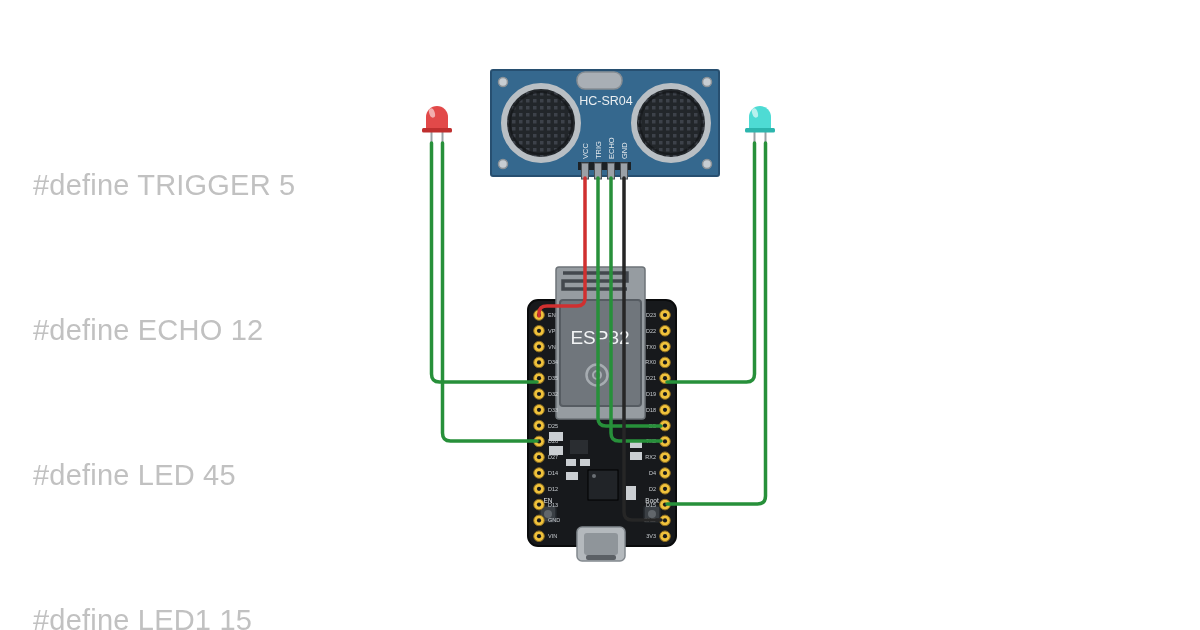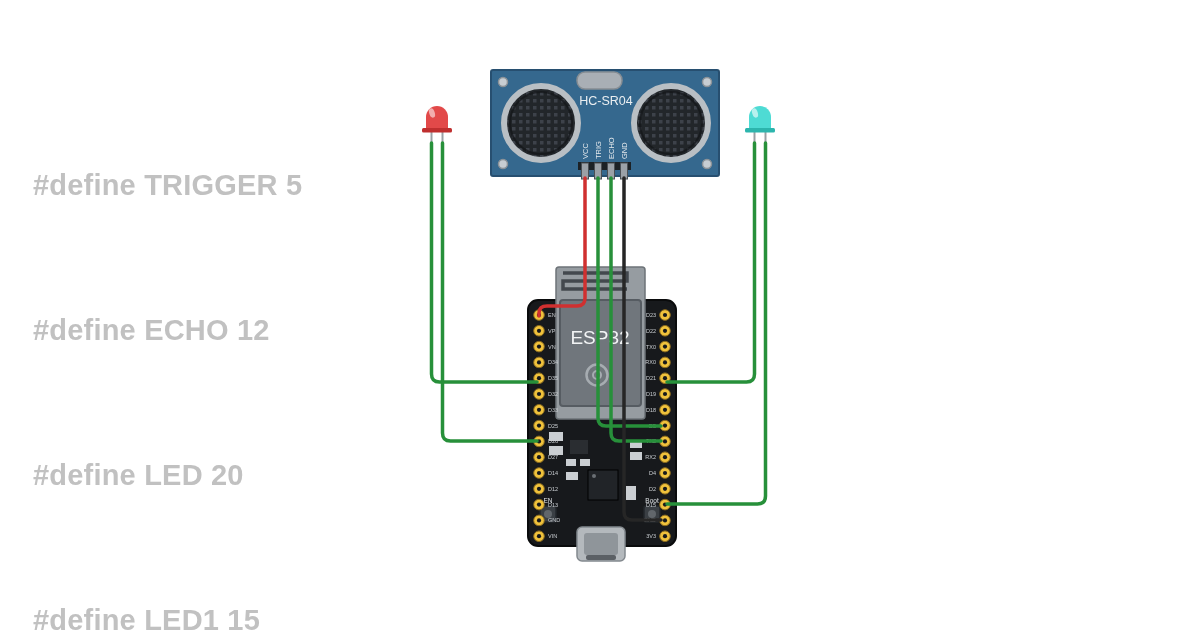--- a/index.html
+++ b/index.html
@@ -6,31 +6,31 @@
   body{
     width:1200px;height:630px;overflow:hidden;position:relative;
     background:#ffffff;
     font-family:"Liberation Sans",sans-serif;
   }
   .code-overlay{
     position:absolute;left:33px;top:64px;z-index:1;
     color:#c1c1c1;font-size:29px;line-height:48.4px;
     white-space:pre;letter-spacing:.2px;
   }
-  .code-overlay .code-line{height:48.4px;font-weight:bold;}
+  .code-overlay .code-line{height:48.4px;}
   svg.circuit{position:absolute;left:0;top:0;z-index:2;}
   svg text{font-family:"Liberation Sans",sans-serif;}
 </style>
 </head>
 <body>
 
 <div class="code-overlay">
   <div class="code-line">#define TRIGGER 5</div>
   <div class="code-line">#define ECHO 12</div>
-  <div class="code-line">#define LED 20</div>
+  <div class="code-line">#define LED 45</div>
   <div class="code-line">#define LED1 15</div>
   
   
   
   
   
   
   
   
 </div>

